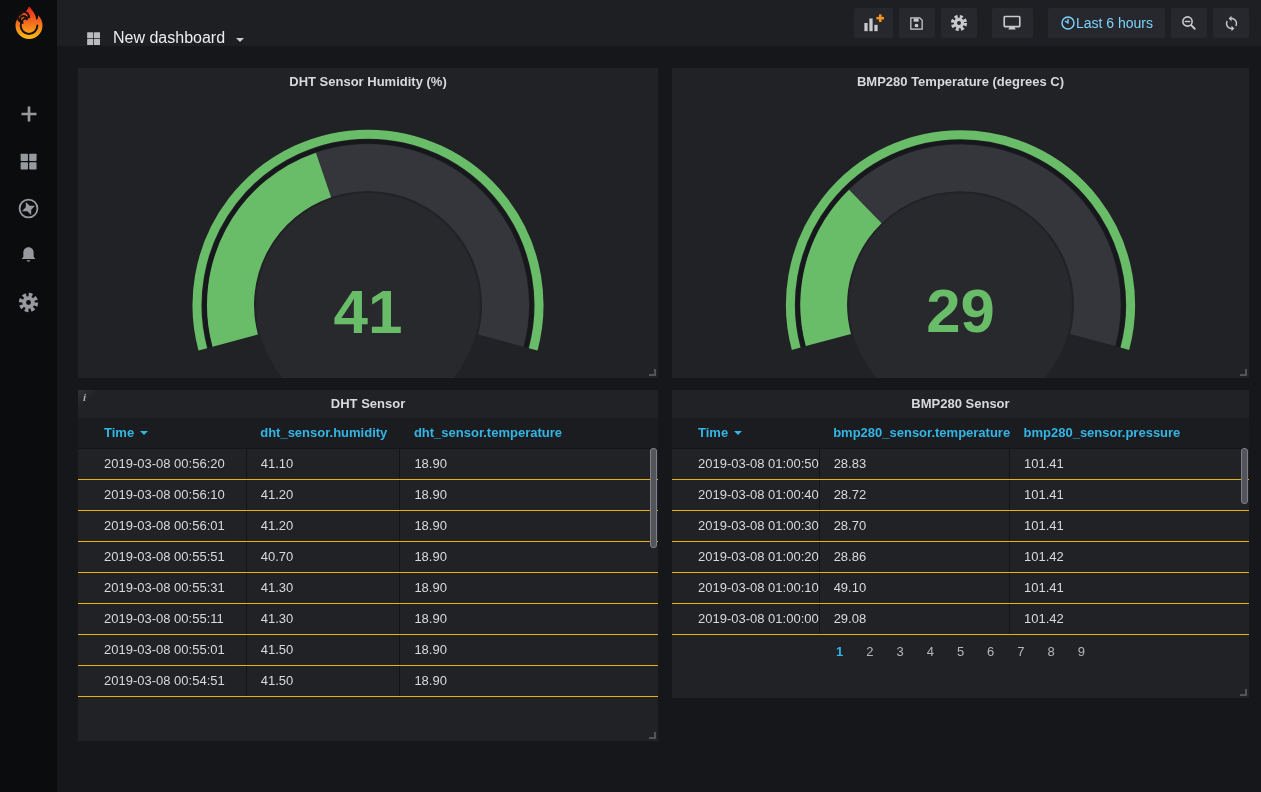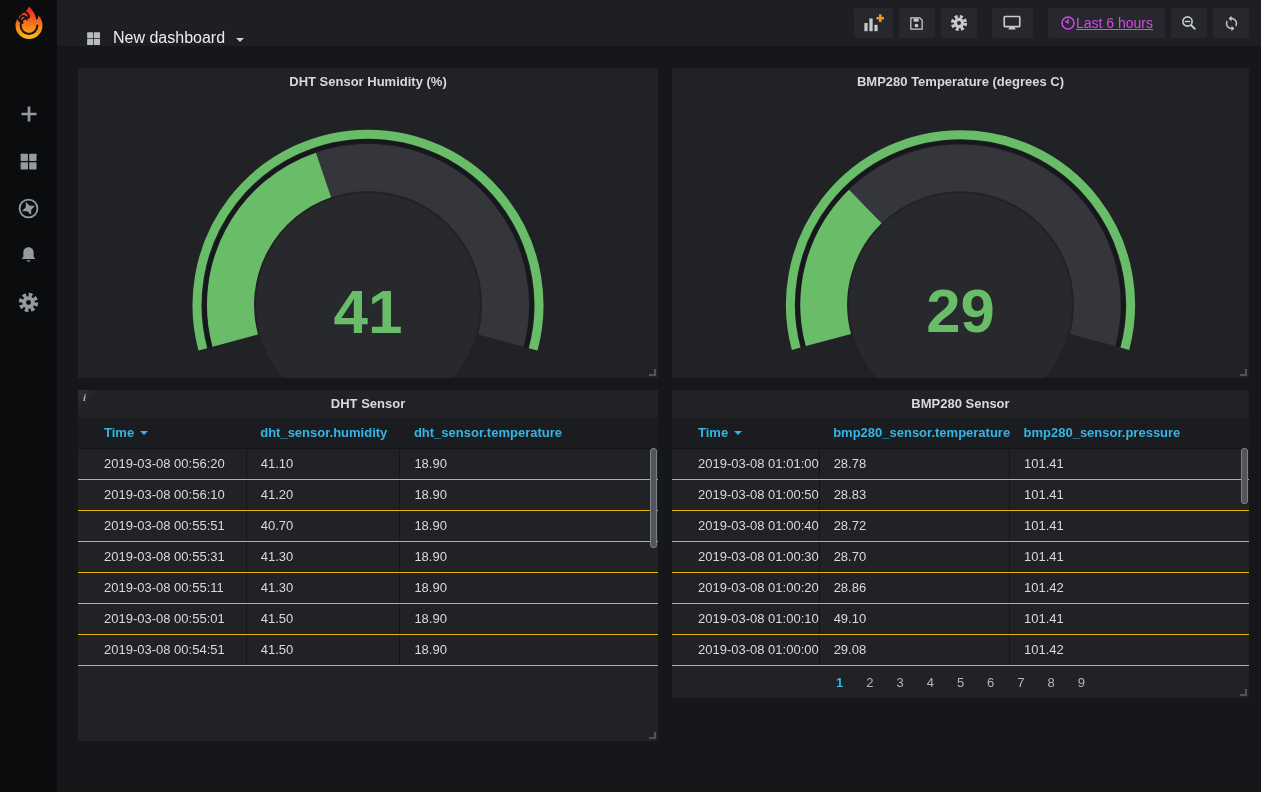--- a/index.html
+++ b/index.html
@@ -18,21 +18,21 @@
   
   .navbar { position:absolute; left:57px; right:0; top:0; height:46px; background:#1d1f23; z-index:2; }
   .nav-left { position:absolute; left:28px; top:15px; height:46px; display:flex; align-items:center; gap:11px; cursor:pointer; }
   .nav-grid-icon { color:#b9bbbd; display:flex; }
   .nav-title { font-size:16px; color:#eceded; }
   .caret-down { width:0; height:0; border-left:4px solid transparent; border-right:4px solid transparent; border-top:4px solid #c9cbcd; margin-top:3px; }
   .nav-right { position:absolute; right:12px; top:8px; height:30px; display:flex; align-items:center; gap:6px; }
   .btn { height:30px; min-width:36px; background:#26282d; border-radius:2px; display:flex; align-items:center; justify-content:center; color:#c7c9cb; cursor:pointer; --hole:#26282d; }
   .btn svg { display:block; }
   .gap-l { margin-left:9px; }
-  .time-btn { padding:0 12px; gap:0; font-size:14px; color:#d946ef; white-space:nowrap;text-decoration:underline; }
+  .time-btn { padding:0 12px; gap:0; font-size:14px; color:#7dd3fc; white-space:nowrap; }
   
   .dashboard { position:absolute; left:57px; top:46px; right:0; bottom:0; padding:22px 12px 0 21px; }
   .grid-row { display:flex; gap:14px; align-items:flex-start; }
   .row2 { margin-top:12px; }
   .panel { position:relative; background:#212226; overflow:hidden; }
   .panel.g0, .panel.t0 { width:580px; }
   .panel.g1, .panel.t1 { width:577px; }
   .panel.g0, .panel.g1 { height:310px; }
   .panel.t0 { height:351px; }
   .panel.t1 { height:308px; }
@@ -223,20 +223,25 @@
                 <td>2019-03-08 00:56:20</td>
                 <td>41.10</td>
                 <td>18.90</td>
               </tr>
               <tr>
                 <td>2019-03-08 00:56:10</td>
                 <td>41.20</td>
                 <td>18.90</td>
               </tr>
               <tr>
+                <td>2019-03-08 00:56:01</td>
+                <td>41.20</td>
+                <td>18.90</td>
+              </tr>
+              <tr>
                 <td>2019-03-08 00:55:51</td>
                 <td>40.70</td>
                 <td>18.90</td>
               </tr>
               <tr>
                 <td>2019-03-08 00:55:31</td>
                 <td>41.30</td>
                 <td>18.90</td>
               </tr>
               <tr>
@@ -263,25 +268,20 @@
         <div class="panel-title">BMP280 Sensor</div>
         <table class="tbl tbl-1">
             <thead>
               <tr>
                 <th>Time<span class="sort-caret"></span></th>
                 <th>bmp280_sensor.temperature</th>
                 <th>bmp280_sensor.pressure</th>
               </tr>
             </thead>
             <tbody>
-              <tr>
-                <td>2019-03-08 01:01:00</td>
-                <td>28.78</td>
-                <td>101.41</td>
-              </tr>
               <tr>
                 <td>2019-03-08 01:00:50</td>
                 <td>28.83</td>
                 <td>101.41</td>
               </tr>
               <tr>
                 <td>2019-03-08 01:00:40</td>
                 <td>28.72</td>
                 <td>101.41</td>
               </tr>

